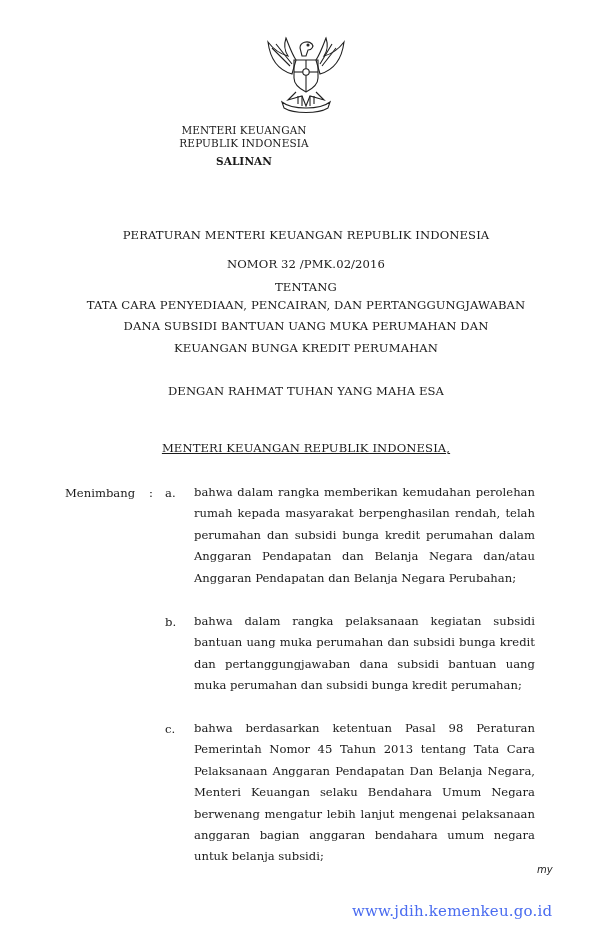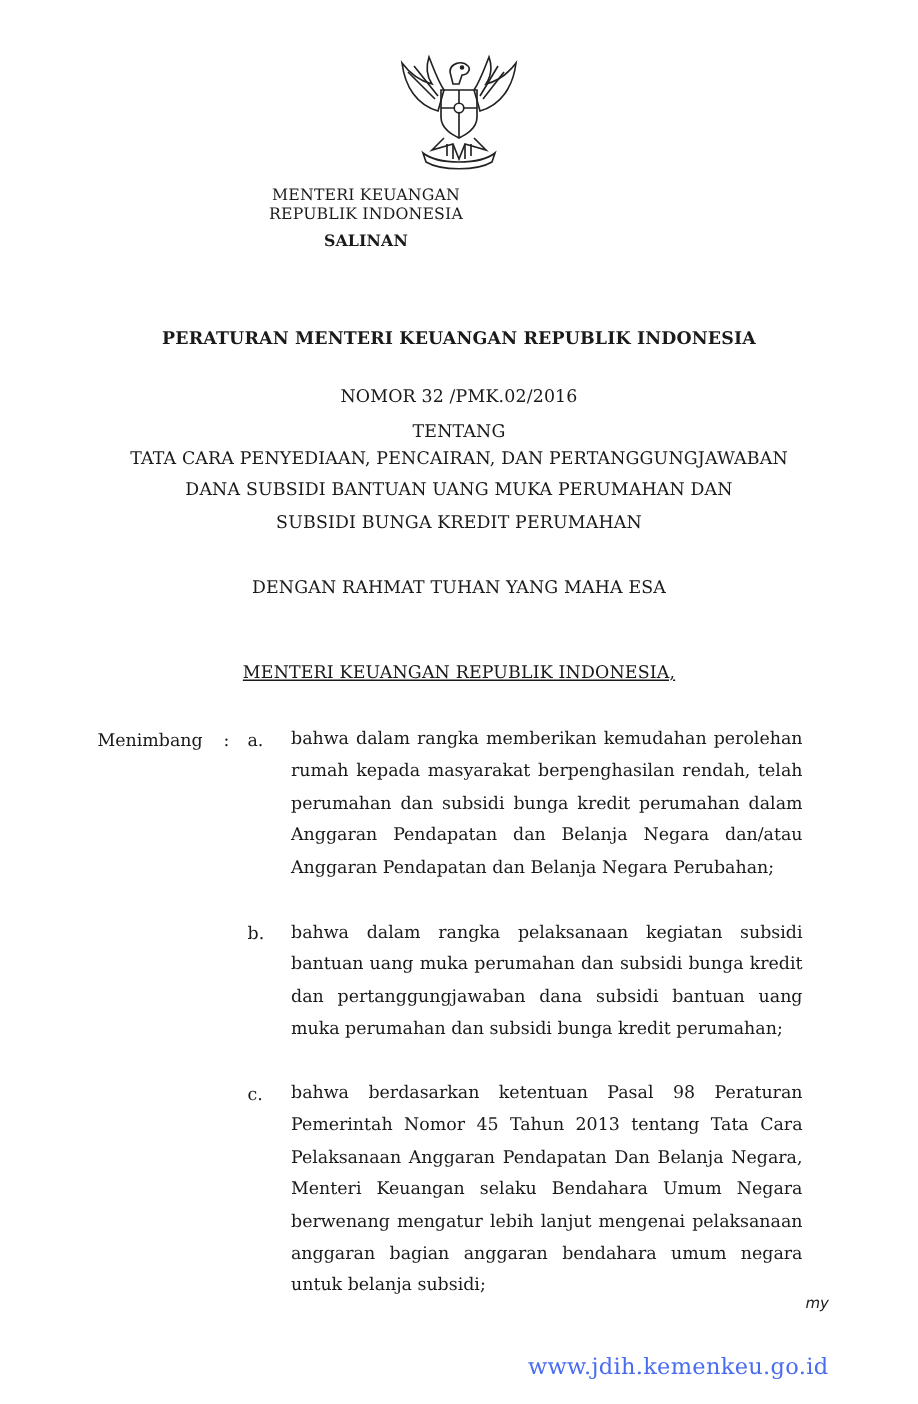--- a/index.html
+++ b/index.html
@@ -7,21 +7,21 @@
     width: 612px; height: 936px; position: relative; overflow: hidden;
     font-family: "DejaVu Serif", "Liberation Serif", serif;
     color: #1a1a1a;
   }
   .emblem { position: absolute; left: 262px; top: 34px; width: 88px; height: 82px; }
   .hdr { position: absolute; left: 0; width: 488px; text-align: center; font-size: 10.5px; letter-spacing: 0.1px; }
   .hdr.l1 { top: 124px; }
   .hdr.l2 { top: 137px; }
   .hdr.salinan { top: 155px; font-weight: bold; font-size: 10.5px; }
   .title { position: absolute; left: 0; width: 612px; text-align: center; font-size: 11.6px; letter-spacing: 0.1px; }
-  .t1 { top: 218px; font-weight: bold; } .t2 { top: 257px; } .t3 { top: 280px; }
+  .t1 { top: 228px; } .t2 { top: 257px; } .t3 { top: 280px; }
   .t4 { top: 298px; } .t5 { top: 319px; } .t6 { top: 341px; }
   .t7 { top: 384px; } .t8 { top: 441px; text-decoration: underline; }
   .considering { position: absolute; left: 65px; top: 486px; font-size: 11.6px; }
   .colon { position: absolute; left: 149px; top: 486px; font-size: 11.6px; }
   .item-letter { position: absolute; left: 165px; font-size: 11.6px; }
   .item-body {
     position: absolute; left: 194px; width: 341px; font-size: 11.6px;
     line-height: 21.4px; text-align: justify;
   }
   .item-body span.line { display: block; text-align: justify; text-align-last: justify; height: 21.4px; white-space: nowrap; }
@@ -56,21 +56,21 @@
 
 <div class="hdr l1">MENTERI KEUANGAN</div>
 <div class="hdr l2">REPUBLIK  INDONESIA</div>
 <div class="hdr salinan">SALINAN</div>
 
 <div class="title t1">PERATURAN MENTERI KEUANGAN REPUBLIK INDONESIA</div>
 <div class="title t2">NOMOR  32 /PMK.02/2016</div>
 <div class="title t3">TENTANG</div>
 <div class="title t4">TATA CARA PENYEDIAAN, PENCAIRAN, DAN PERTANGGUNGJAWABAN</div>
 <div class="title t5">DANA SUBSIDI BANTUAN UANG MUKA PERUMAHAN DAN</div>
-<div class="title t6">SUBSIDI BUNGA KREDIT PERUMAHAN</div>
+<div class="title t6">KEUANGAN BUNGA KREDIT PERUMAHAN</div>
 <div class="title t7">DENGAN RAHMAT TUHAN YANG MAHA ESA</div>
 <div class="title t8">MENTERI KEUANGAN REPUBLIK INDONESIA,</div>
 
 <div class="considering">Menimbang</div>
 <div class="colon">:</div>
 
 <div class="item-letter" style="top:486px;">a.</div>
 <div class="item-body" style="top:482px;">
   <span class="line">bahwa dalam rangka memberikan kemudahan perolehan</span>
   <span class="line">rumah kepada masyarakat berpenghasilan rendah, telah</span>

